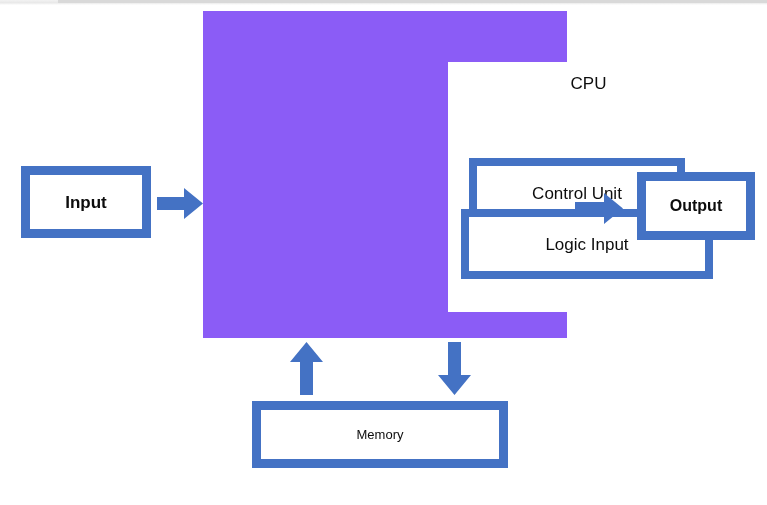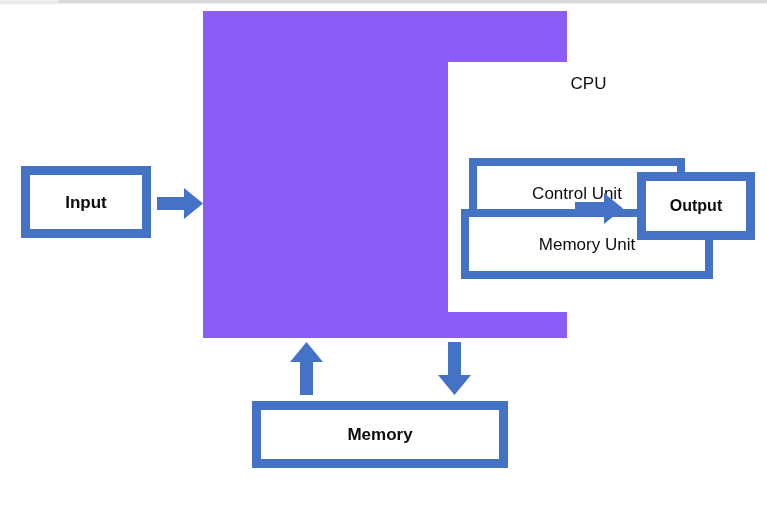--- a/index.html
+++ b/index.html
@@ -121,21 +121,21 @@
   #output-box .label { font-size: 16px; font-weight: 700; }
 
   
   #memory-box {
     left: 252px;
     top: 401px;
     width: 256px;
     height: 67px;
     border-width: 9px;
   }
-  #memory-box .label { font-size: 17px; font-weight: 700; }
+  #memory-box .label { font-size: 13px; font-weight: 400; }
 
   
   .arrow {
     position: absolute;
   }
   .arrow svg { display: block; }
 
   #arrow-input-to-cpu  { left: 157px; top: 188px; }
   #arrow-cpu-to-output { left: 575px; top: 193px; }
   #arrow-memory-to-cpu { left: 290px; top: 342px; }
@@ -161,21 +161,21 @@
   <div id="cpu-chassis">
     <div id="cpu-inner">
       <div id="cpu-title">CPU</div>
     </div>
 
     <div class="box" id="control-unit-box">
       <span class="label">Control Unit</span>
     </div>
 
     <div class="box" id="logic-unit-box">
-      <span class="label">Memory Unit</span>
+      <span class="label">Logic Input</span>
     </div>
   </div>
 
   <div class="arrow" id="arrow-cpu-to-output">
     <svg width="48" height="31" viewBox="0 0 48 31">
       <polygon points="0,9 29,9 29,0 48,15.5 29,31 29,22 0,22" fill="#4472c4"></polygon>
     </svg>
   </div>
 
   <div class="box" id="output-box">

